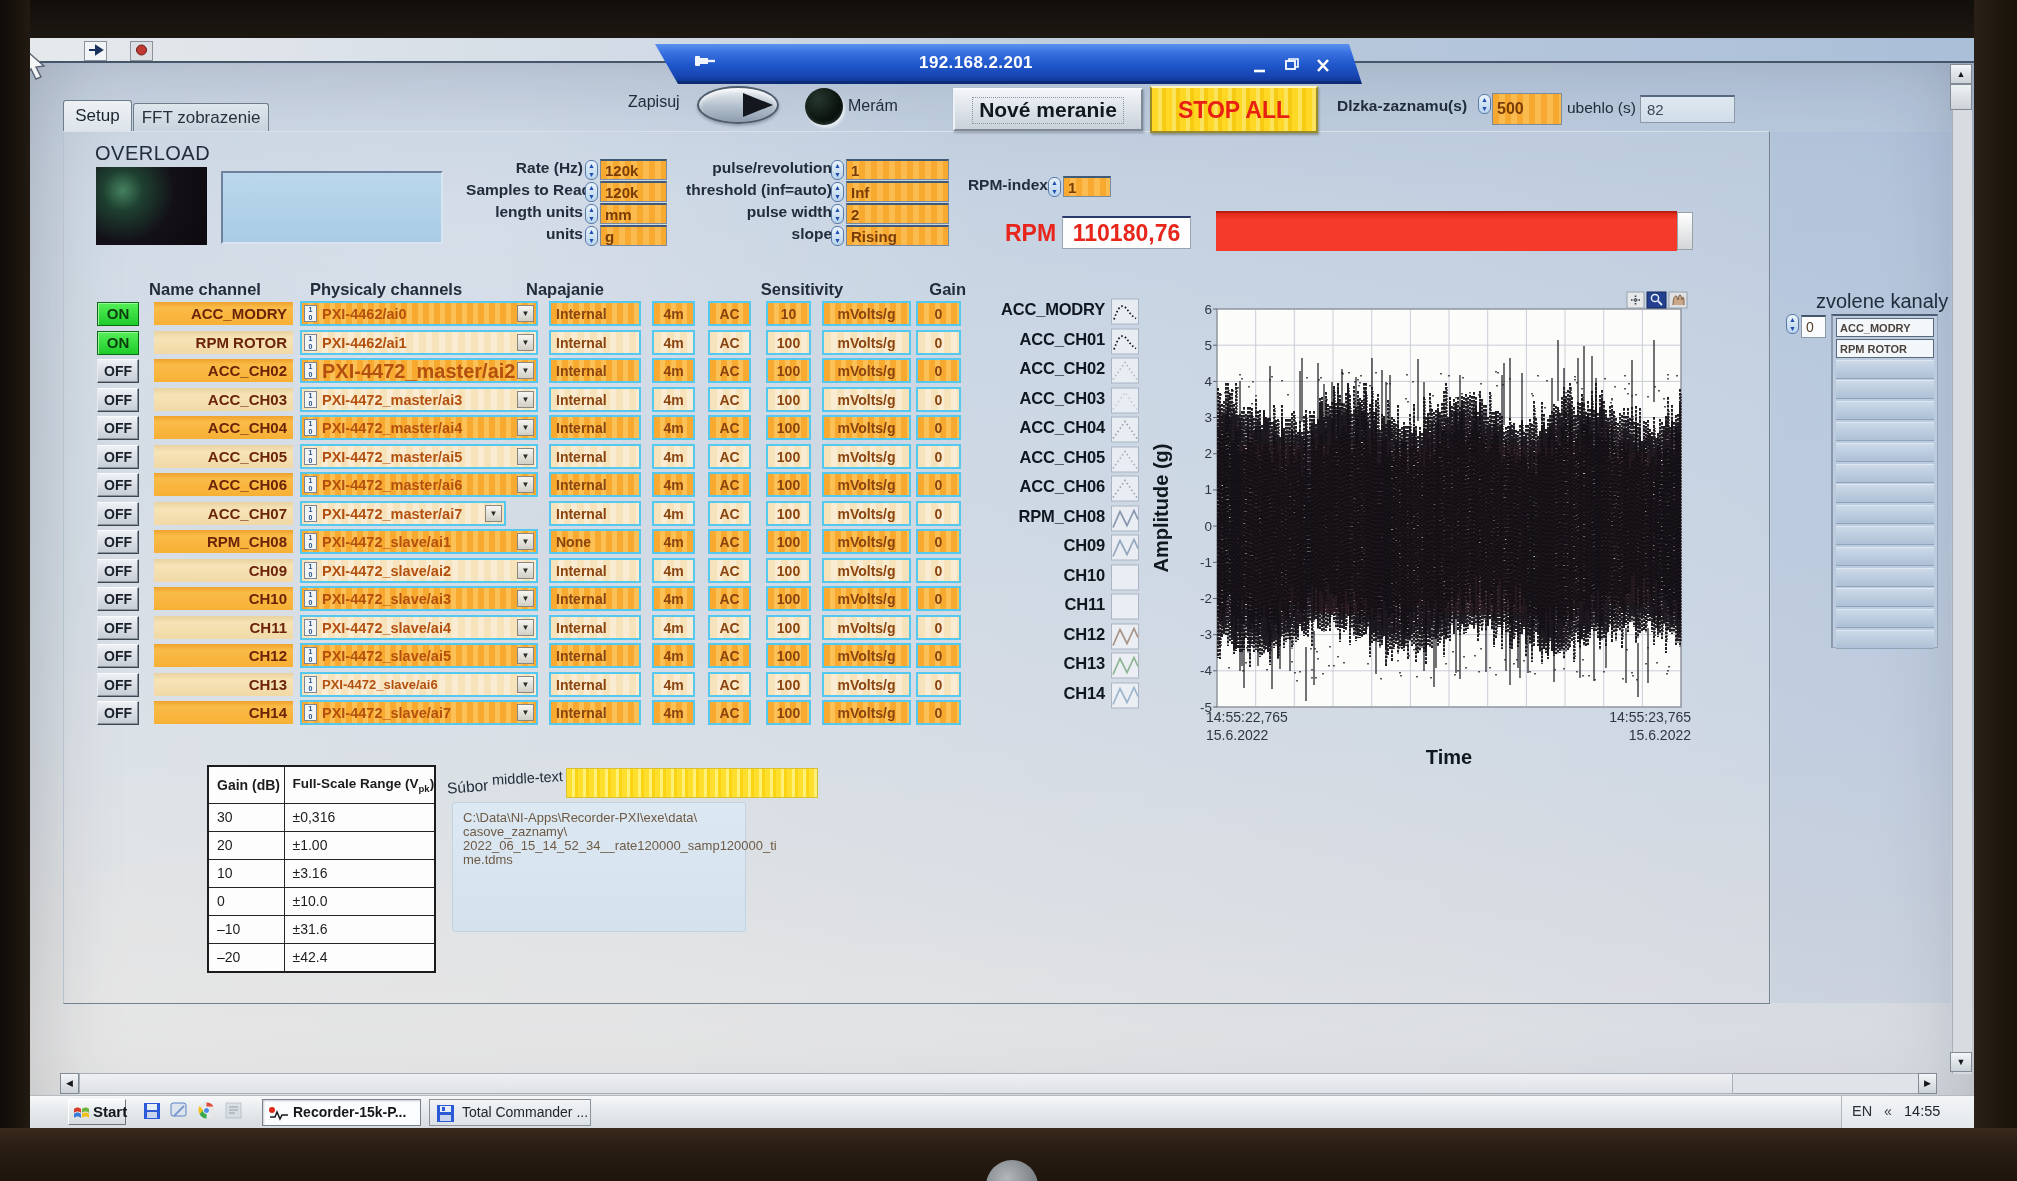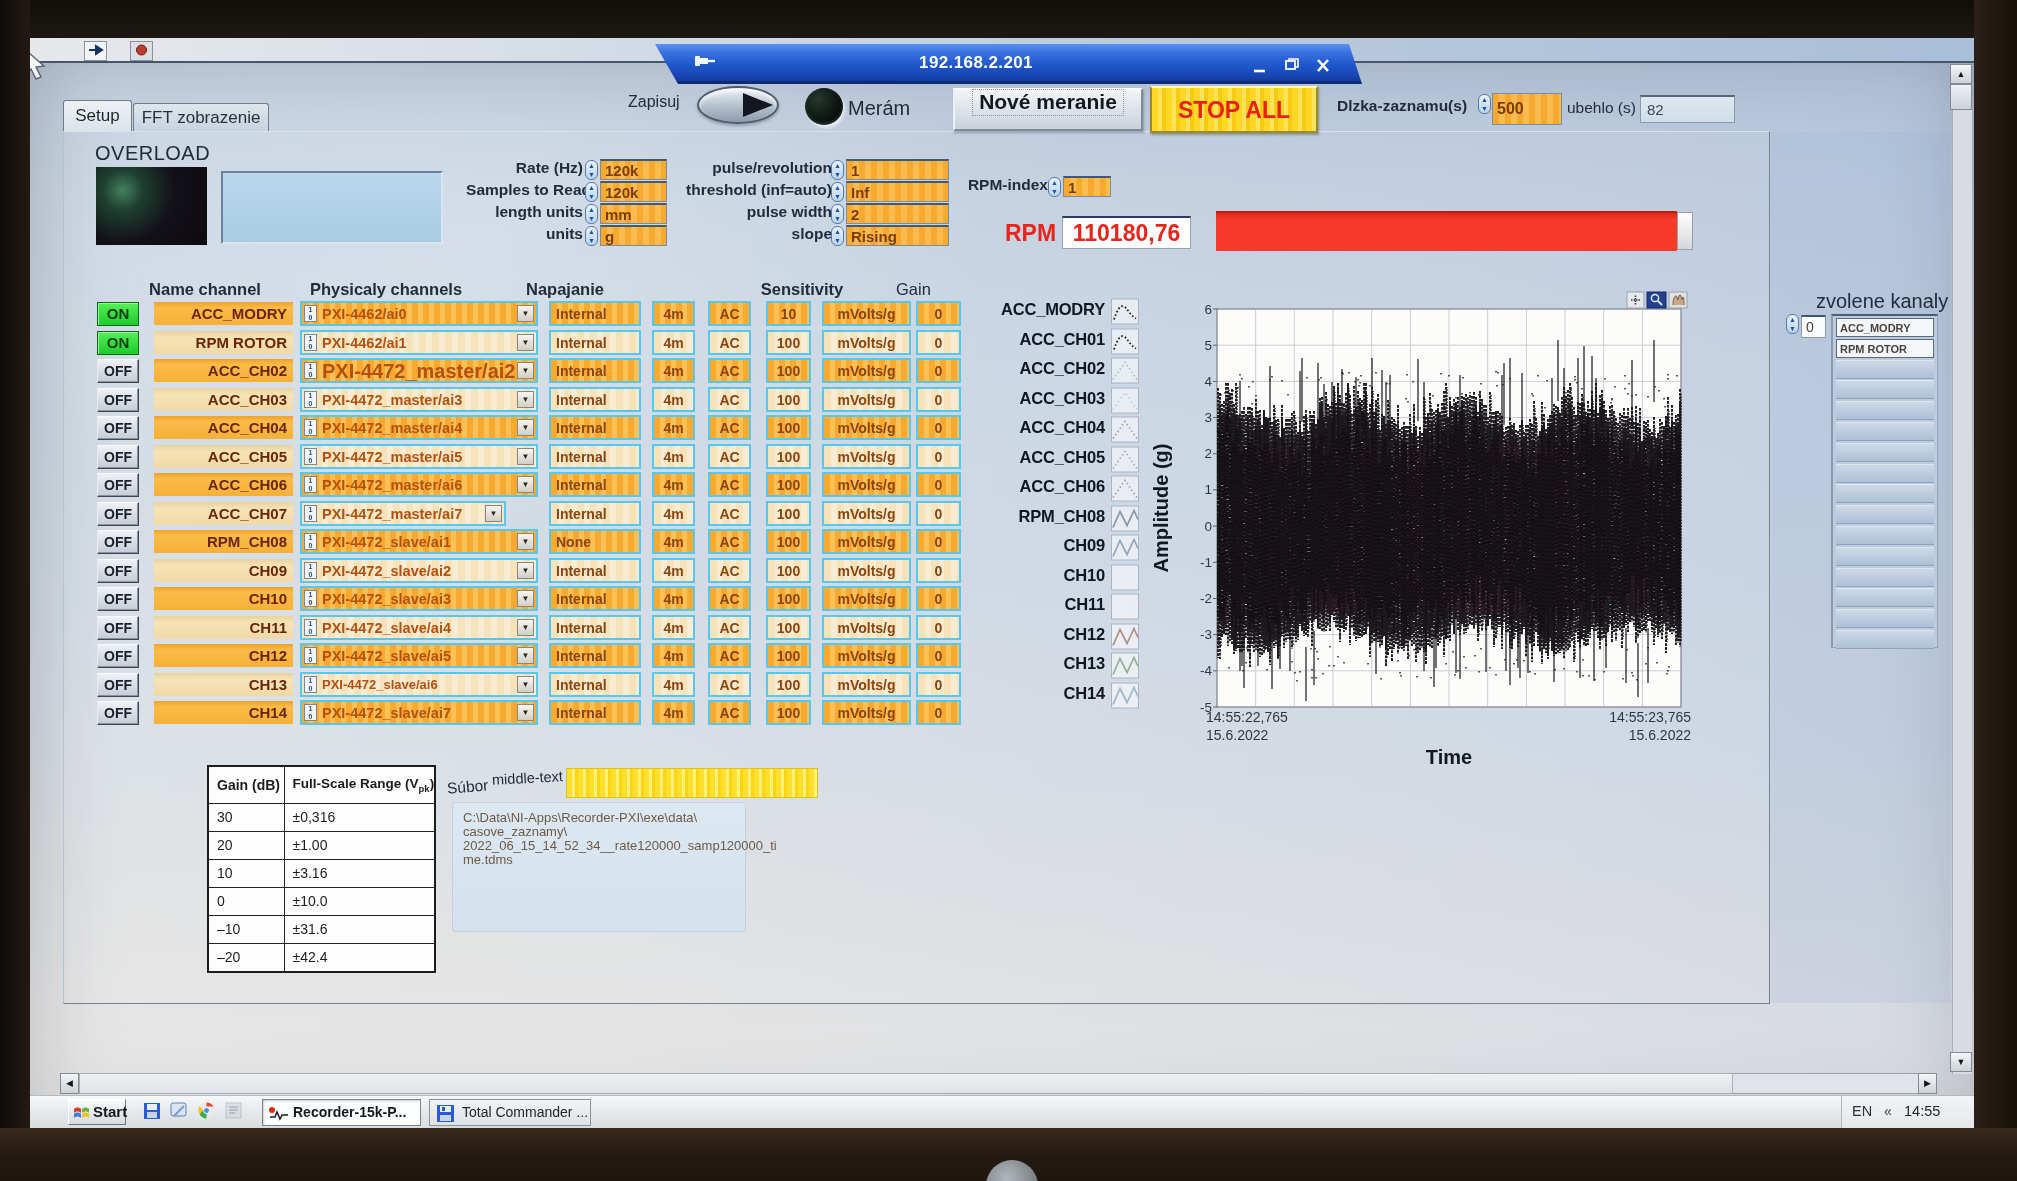--- a/index.html
+++ b/index.html
@@ -50,22 +50,22 @@
 <div class="a" style="left:63px;top:100px;width:69px;height:32px;background:linear-gradient(#eef1f4,#dbe3ea);border:1px solid #6e7c8c;border-bottom:none;border-radius:3px 3px 0 0;text-align:center;font-size:17px;color:#1c242e;padding-top:5px">Setup</div>
 <div class="a" style="left:133px;top:103px;width:136px;height:29px;background:linear-gradient(#dfe6ec,#c6d2dd);border:1px solid #6e7c8c;border-bottom:none;border-radius:3px 3px 0 0;text-align:center;font-size:17px;color:#28323e;padding-top:4px">FFT zobrazenie</div>
 <div class="a" style="left:63px;top:131px;width:1707px;height:873px;border:1px solid #74828f;border-top-color:#d9e2ea;border-left-color:#b6c2ce;background:rgba(255,255,255,0.05)"></div>
 <div class="a" style="left:1771px;top:132px;width:180px;height:871px;background:rgba(140,168,205,0.15)"></div>
 <div class="a lab" style="left:628px;top:93px;font-size:16px">Zapisuj</div>
 <div class="a" style="left:697px;top:86px;width:82px;height:38px;border-radius:50%;background:linear-gradient(180deg,#eef1f5,#b2bfcc 55%,#8d9cae);border:2px solid #4e5c6c;box-shadow:inset 0 3px 4px rgba(255,255,255,0.7),0 2px 3px rgba(70,80,100,0.4)"></div>
 <svg class="a" style="left:739px;top:91px" width="38" height="28" viewBox="0 0 38 28">
     <path d="M4 2l30 12L4 26z" fill="#14181e"></path>
   </svg>
 <div class="a" style="left:805px;top:88px;width:38px;height:37px;border-radius:50%;background:radial-gradient(circle at 34% 30%,#25382e,#0c1410 58%,#050806);box-shadow:2px 3px 3px rgba(255,255,255,0.6), inset 0 -2px 3px rgba(150,180,160,0.2)"></div>
-<div class="a lab" style="left:848px;top:97px;font-size:20px">Merám</div>
-<div class="a" style="left:953px;top:88px;width:190px;height:43px;background:linear-gradient(180deg,#f2f5f8,#c9d1da);border:2px solid #7e8a98;border-top-color:#f8fafc;border-left-color:#eef2f6;box-shadow:1px 2px 2px rgba(60,70,90,0.35);text-align:center;font-weight:bold;font-size:21px;color:#12181f;padding-top:0"><span style="border:1px dotted #8a95a2;padding:0 6px 2px">Nové meranie</span></div>
+<div class="a lab" style="left:848px;top:97px;font-size:16px">Merám</div>
+<div class="a" style="left:953px;top:88px;width:190px;height:43px;background:linear-gradient(180deg,#f2f5f8,#c9d1da);border:2px solid #7e8a98;border-top-color:#f8fafc;border-left-color:#eef2f6;box-shadow:1px 2px 2px rgba(60,70,90,0.35);text-align:center;font-weight:bold;font-size:21px;color:#12181f;padding-top:8px"><span style="border:1px dotted #8a95a2;padding:0 6px 2px">Nové meranie</span></div>
 <div class="a" style="left:1150px;top:86px;width:168px;height:47px;background:repeating-linear-gradient(90deg,#fed825 0 6px,#fbe35e 6px 10px,#f7cb12 10px 14px);border:2px solid #9a8a28;border-top-color:#fff6c0;box-shadow:1px 2px 2px rgba(60,60,40,0.4);text-align:center;font-weight:bold;font-size:23px;color:#e82014;padding-top:9px">STOP ALL</div>
 <div class="a lab" style="left:1337px;top:97px;font-size:15.5px;font-weight:bold">Dlzka-zaznamu(s)</div>
 <div class="a spin" style="left:1478px;top:94px">▲<br>▼</div>
 <div class="a fld" style="left:1492px;top:93px;width:70px;height:32px;font-size:16px;padding-top:7px;border:1px solid #7c8ca0;background:repeating-linear-gradient(90deg,#f7a830 0 6px,#fabb4e 6px 12px)">500</div>
 <div class="a lab" style="left:1567px;top:99px;font-size:15.5px">ubehlo (s)</div>
 <div class="a" style="left:1640px;top:95px;width:95px;height:28px;background:linear-gradient(#dfe8f0,#d0dde8);border:1px solid #8a98a8;border-top:2px solid #56687c;font-size:15px;color:#3c4854;padding:4px 0 0 6px">82</div>
 <div class="a lab" style="left:95px;top:142px;font-size:20px;letter-spacing:0.5px">OVERLOAD</div>
 <div class="a" style="left:96px;top:167px;width:111px;height:78px;background:radial-gradient(circle at 24% 30%,#45815f 0,#1e4030 20%,#131018 52%,#0c0a0e)"></div>
 <div class="a" style="left:221px;top:171px;width:222px;height:73px;background:linear-gradient(180deg,#bad7ec,#a9cce4);border:2px solid #6e82a0;border-right-color:#d8e4f0;border-bottom-color:#d8e4f0"></div>
 <div class="a lab" style="left:323px;top:159px;width:260px;text-align:right;font-size:15.5px;font-weight:bold">Rate (Hz)</div>
@@ -96,21 +96,21 @@
 <div class="a spin" style="left:1048px;top:177px">▲<br>▼</div>
 <div class="a fld" style="left:1063px;top:176px;width:48px;height:21px;border:1px solid #7c8ca0;border-top:2px solid #3e5a78">1</div>
 <div class="a" style="left:1005px;top:220px;font-size:23px;font-weight:bold;color:#e8251b">RPM</div>
 <div class="a" style="left:1062px;top:216px;width:129px;height:33px;background:#fdfdfd;border:1px solid #98a4b4;border-top:2px solid #2a3a6a;font-size:23px;font-weight:bold;color:#e8251b;text-align:center;padding-top:2px">110180,76</div>
 <div class="a" style="left:1216px;top:211px;width:461px;height:40px;background:linear-gradient(180deg,#e02818 0,#f5392b 18%,#f5392b);border-top:2px solid #b81e12"></div>
 <div class="a" style="left:1677px;top:212px;width:16px;height:38px;background:linear-gradient(#ffffff,#d4d6d8);border:1px solid #9aa0a8"></div>
 <div class="a lab" style="left:140px;top:280px;width:130px;text-align:center;font-size:16.5px;font-weight:bold">Name channel</div>
 <div class="a lab" style="left:300px;top:280px;width:172px;text-align:center;font-size:16.5px;font-weight:bold">Physicaly channels</div>
 <div class="a lab" style="left:505px;top:280px;width:120px;text-align:center;font-size:16.5px;font-weight:bold">Napajanie</div>
 <div class="a lab" style="left:744px;top:280px;width:116px;text-align:center;font-size:16.5px;font-weight:bold">Sensitivity</div>
-<div class="a lab" style="left:896px;top:280px;width:70px;text-align:left;font-size:16.5px;font-weight:normal">Gain</div>
+<div class="a lab" style="left:896px;top:280px;width:70px;text-align:right;font-size:16.5px;font-weight:bold">Gain</div>
 <div class="a on" style="left:97px;top:302.0px;width:42px;height:24px;line-height:22px">ON</div>
 <div class="a satn" style="left:154px;top:302.0px;width:139px;height:23px;font-size:15px;font-weight:bold;color:#6b2408;text-align:right;padding:3px 6px 0 0">ACC_MODRY</div>
 <div class="a cell sat" style="left:300px;top:301.0px;width:238px;height:25px">
     <span style="position:absolute;left:2px;top:2px;width:13px;height:17px;background:#f2f4f6;border:1px solid #7c8692;font-size:7px;line-height:8px;color:#24508c;text-align:center">1<br>0</span>
     <span style="position:absolute;left:20px;top:3px;font-size:14.5px;color:#b4500f">PXI-4462/ai0</span>
     <span class="ddb">▼</span>
   </div>
 <div class="a cell sat" style="left:549px;top:301.0px;width:92px;height:25px;padding:3px 0 0 5px">Internal</div>
 <div class="a cell sat" style="left:652px;top:301.0px;width:43px;height:25px;text-align:center;padding-top:3px">4m</div>
 <div class="a cell sat" style="left:708px;top:301.0px;width:43px;height:25px;text-align:center;padding-top:3px">AC</div>

